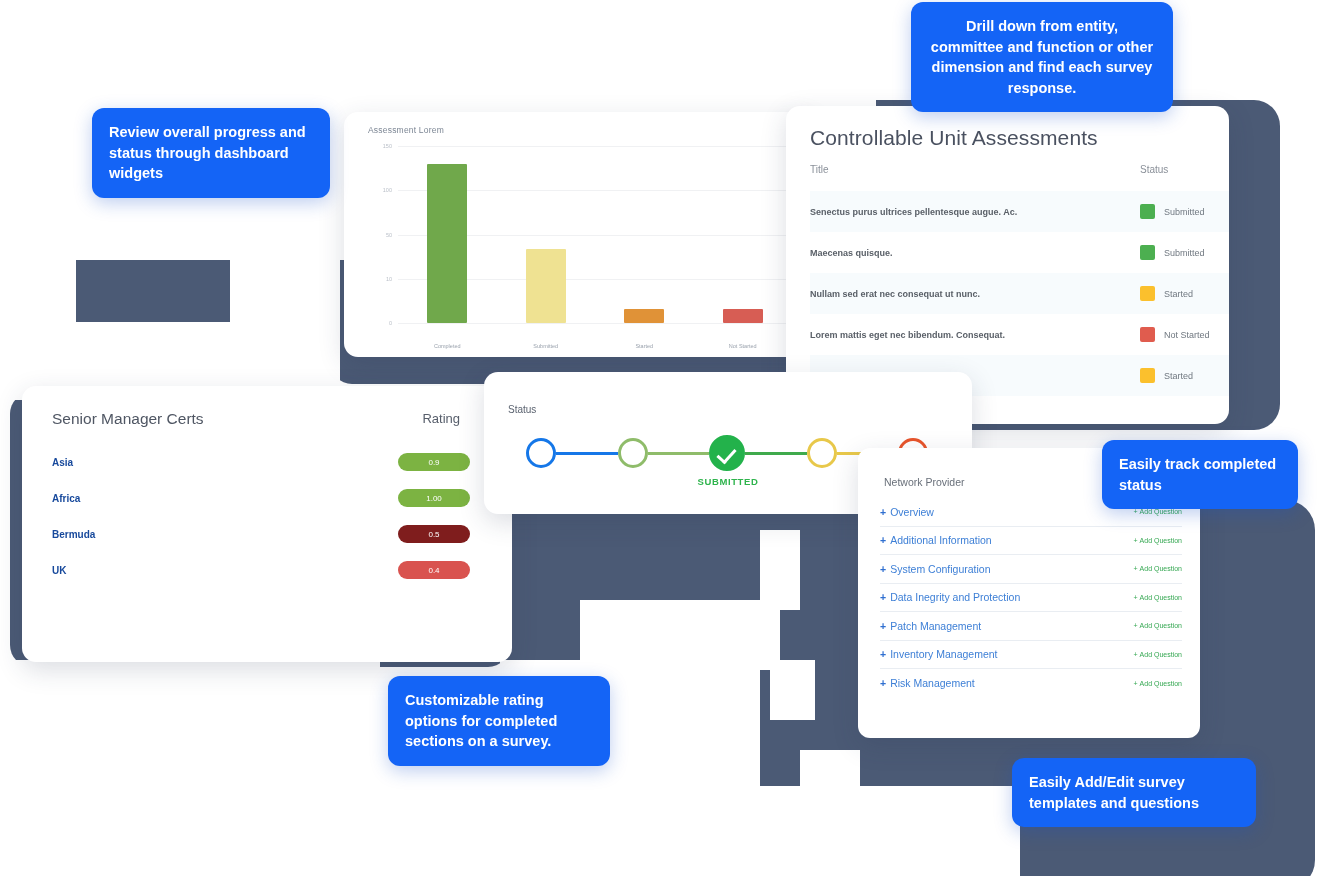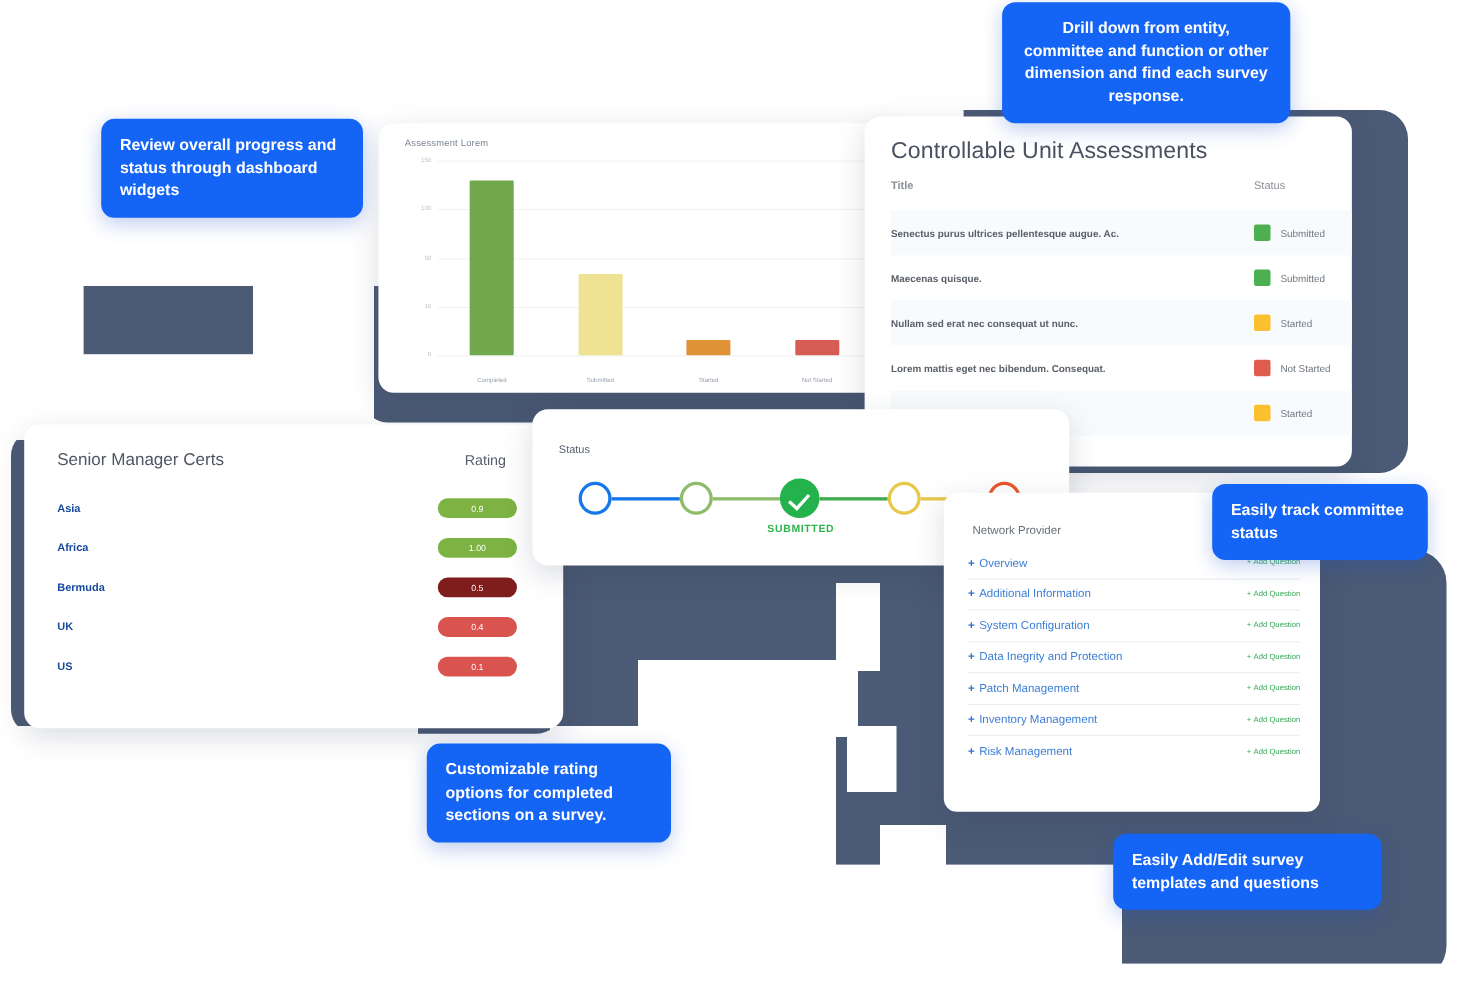--- a/index.html
+++ b/index.html
@@ -63,21 +63,21 @@
   .xlabels span { width: 22%; text-align: center; font-size: 5.5px; color: #9aa2ad; }
 
   
   #assess-card { left: 786px; top: 106px; width: 443px; height: 318px; overflow: hidden; }
   .assess-head {
     position: absolute; left: 24px; top: 20px;
     font-size: 21px; color: #4a5160; font-weight: 400; letter-spacing: .1px;
   }
   .tbl { position: absolute; left: 24px; right: 0; top: 58px; }
   .tbl .hrow { display: flex; font-size: 10px; color: #8a9099; padding-bottom: 16px; }
-  .tbl .hrow .c1 { width: 330px; font-weight: bold; }
+  .tbl .hrow .c1 { width: 330px; }
   .trow {
     display: flex; align-items: center; height: 41px;
     font-size: 9px; color: #5a6068; font-weight: bold;
   }
   .trow:nth-child(odd) { background: #f7fbfd; }
   .trow .c1 { width: 330px; }
   .trow .c2 { display: flex; align-items: center; gap: 9px; font-weight: normal; color: #707880; }
   .swatch { width: 15px; height: 15px; border-radius: 2px; display: inline-block; }
 
   
@@ -281,24 +281,20 @@
           <div class="pill" style="background: rgb(124, 179, 66);">1.00</div>
         </div>
         <div class="certrow">
           <div class="rname">Bermuda</div>
           <div class="pill" style="background: #7f1d1d;">0.5</div>
         </div>
         <div class="certrow">
           <div class="rname">UK</div>
           <div class="pill" style="background: rgb(217, 83, 79);">0.4</div>
         </div>
-        <div class="certrow">
-          <div class="rname">US</div>
-          <div class="pill" style="background: rgb(217, 83, 79);">0.1</div>
-        </div>
       </div>
   </div>
 
   <div class="card" id="status-card">
     <div class="status-lbl">Status</div>
     <div class="stepper" id="stepper">
         <div class="node" style="border-color: rgb(21, 119, 232);"></div>
         <div class="seg" style="background: rgb(21, 119, 232);"></div>
         <div class="node" style="border-color: rgb(143, 188, 106);"></div>
         <div class="seg" style="background: rgb(143, 188, 106);"></div>
@@ -358,17 +354,17 @@
 
     <polyline points="499,676 570,676 570,567 486,567" fill="none" stroke="#1464f6" stroke-width="2.2"></polyline>
     <polygon points="483,560 490,567 483,574 476,567" fill="#1464f6"></polygon>
 
     <polyline points="1170,758 1170,608 1090,608" fill="none" stroke="#1464f6" stroke-width="2.2"></polyline>
     <polygon points="1087,601 1094,608 1087,615 1080,608" fill="#1464f6"></polygon>
   </svg>
 
   <div class="callout" id="co-review">Review overall progress and status through dashboard widgets</div>
   <div class="callout center" id="co-drill">Drill down from entity, committee and function or other dimension and find each survey response.</div>
-  <div class="callout" id="co-track">Easily track committee status</div>
+  <div class="callout" id="co-track">Easily track completed status</div>
   <div class="callout" id="co-rating">Customizable rating options for completed sections on a survey.</div>
   <div class="callout" id="co-addedit">Easily Add/Edit survey templates and questions</div>
 
 </div>
 
 </body></html>

